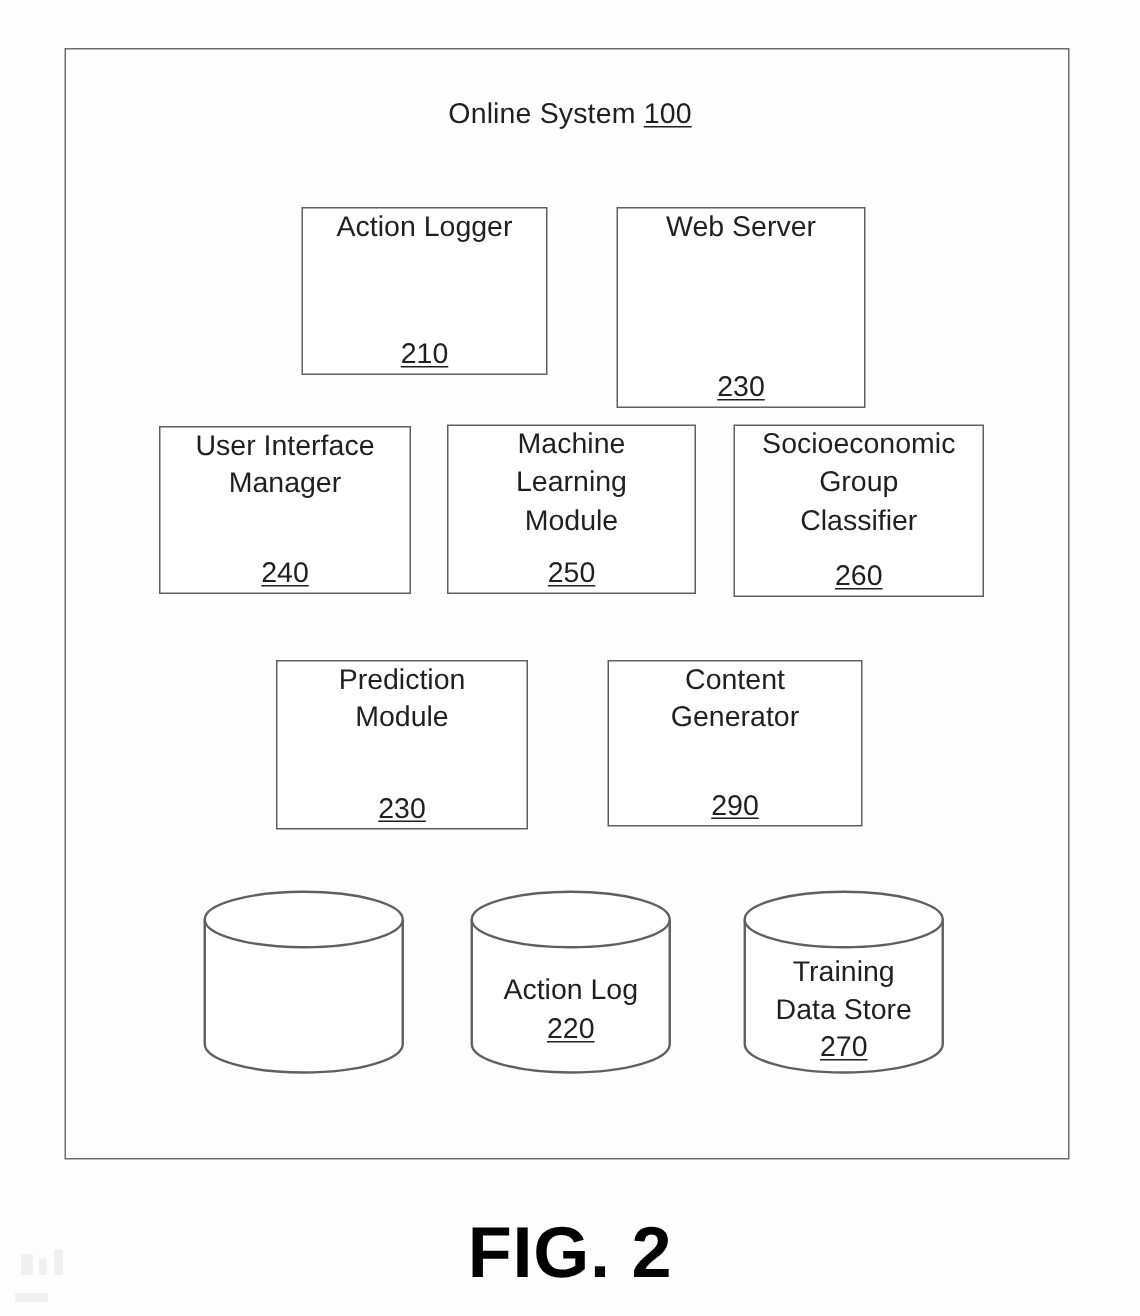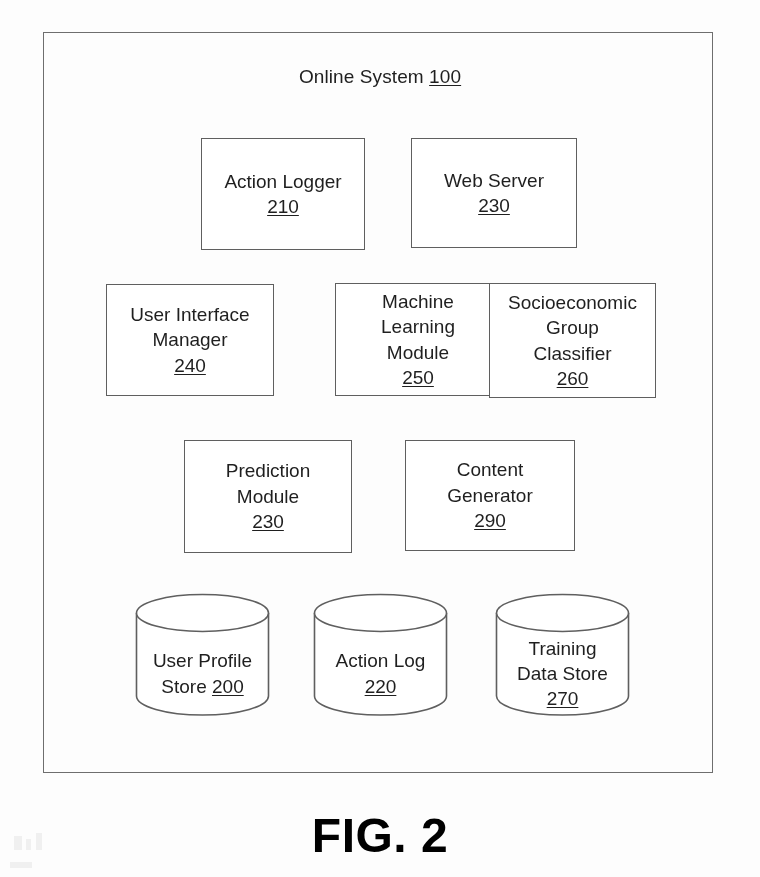--- a/index.html
+++ b/index.html
@@ -57,41 +57,41 @@
 
   
   .comp-box {
     position: absolute;
     border: 1.5px solid #5f5f5f;
     box-sizing: border-box;
     background: #ffffff;
     display: flex;
     flex-direction: column;
     align-items: center;
-    justify-content: center;
+    justify-content: space-between;
     text-align: center;
     font-size: 19px;
     line-height: 1.34;
     color: #1f1f1f;
   }
   .comp-box .label {
     white-space: pre-line;
   }
   .comp-box .ref {
     text-decoration: underline;
     text-underline-offset: 2px;
     display: block;
   }
 
   
   .box-210 { left: 201px; top: 138px; width: 164px; height: 112px; }
-  .box-230 { left: 411px; top: 138px; width: 166px; height: 110px; }
+  .box-230 { left: 411px; top: 138px; width: 166px; height: 134px; }
   
   .box-240 { left: 106px; top: 284px; width: 168px; height: 112px; }
-  .box-250 { left: 298px; top: 283px; width: 166px; height: 113px; margin-left: 37px; }
+  .box-250 { left: 298px; top: 283px; width: 166px; height: 113px; }
   .box-260 { left: 489px; top: 283px; width: 167px; height: 115px; }
   
   .box-280 { left: 184px; top: 440px; width: 168px; height: 113px; }
   .box-290 { left: 405px; top: 440px; width: 170px; height: 111px; }
 
   
   .cylinder {
     position: absolute;
     width: 135px;
     height: 123px;
@@ -202,24 +202,20 @@
   <span class="label">Content
 Generator</span>
   <span class="ref">290</span>
 </div>
 
 <div class="cylinder cyl-200">
   <svg viewBox="0 0 135 123">
     <path d="M 1.5 20 L 1.5 103 A 66 19 0 0 0 133.5 103 L 133.5 20" fill="#ffffff" stroke="#5f5f5f" stroke-width="1.6"></path>
     <ellipse cx="67.5" cy="20" rx="66" ry="18.5" fill="#ffffff" stroke="#5f5f5f" stroke-width="1.6"></ellipse>
   </svg>
-  <div class="cyl-text">
-    <span>User Profile</span>
-    <span><span>Store </span><span class="ref">200</span></span>
-  </div>
 </div>
 
 <div class="cylinder cyl-220">
   <svg viewBox="0 0 135 123">
     <path d="M 1.5 20 L 1.5 103 A 66 19 0 0 0 133.5 103 L 133.5 20" fill="#ffffff" stroke="#5f5f5f" stroke-width="1.6"></path>
     <ellipse cx="67.5" cy="20" rx="66" ry="18.5" fill="#ffffff" stroke="#5f5f5f" stroke-width="1.6"></ellipse>
   </svg>
   <div class="cyl-text">
     <span>Action Log</span>
     <span class="ref">220</span>

